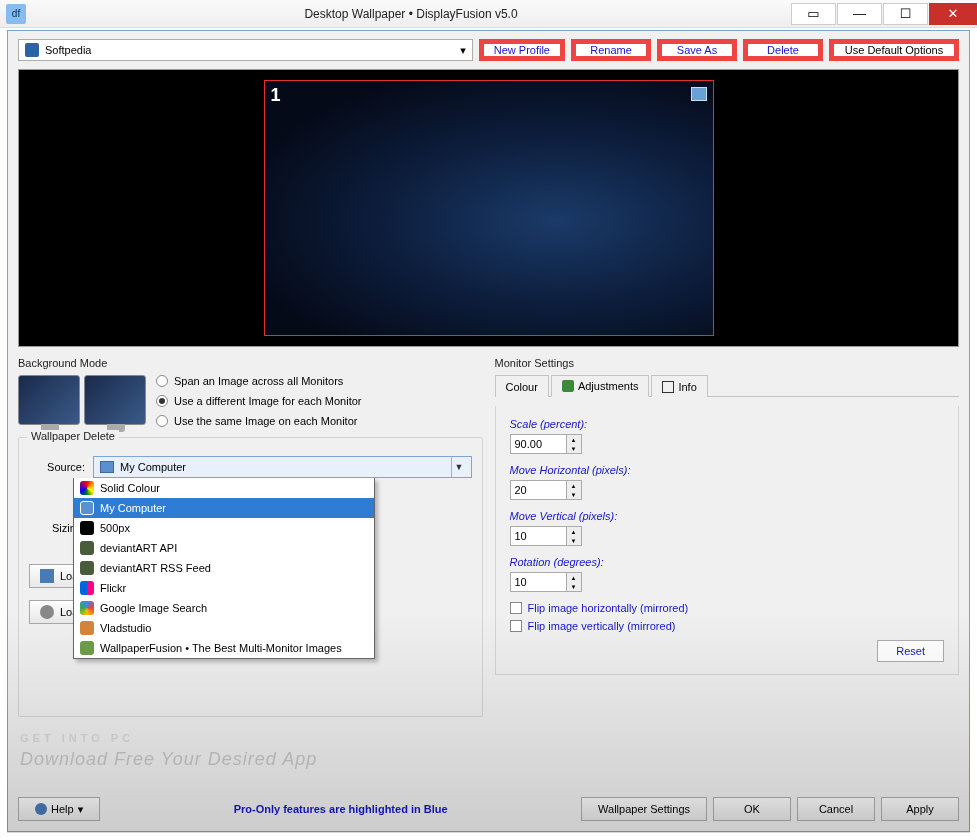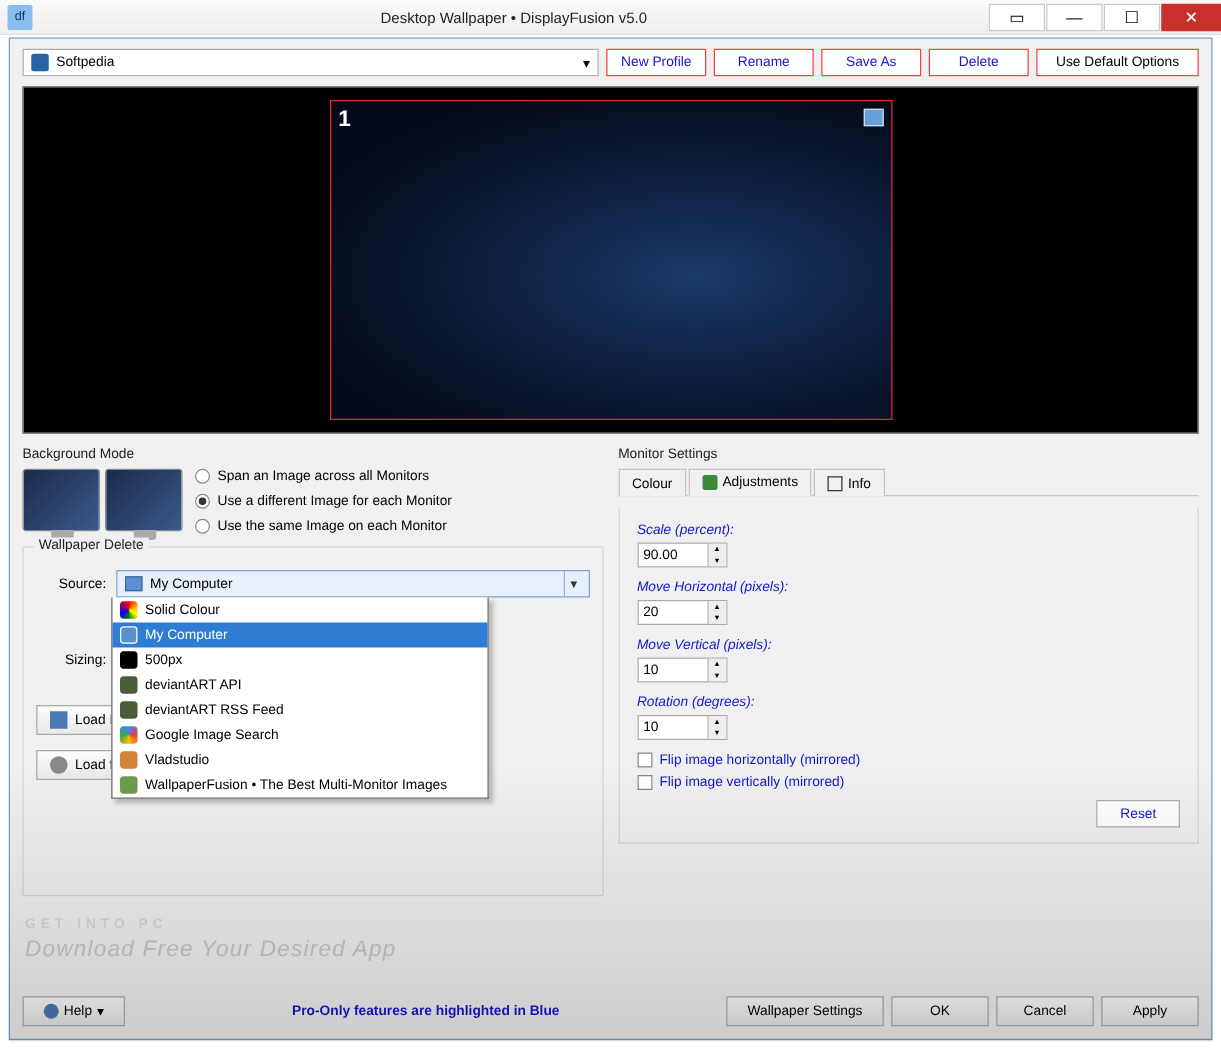--- a/index.html
+++ b/index.html
@@ -14,21 +14,21 @@
 .titlebar .controls .min, .titlebar .controls .max, .titlebar .controls .sys { background:#fff; border:1px solid #ccc; }
 .titlebar .controls .close { background:#c9302c; color:#fff; width:48px; }
 
 
 .window-inner { border:1px solid #7aa5c8; margin:2px 7px 7px 7px; height: 802px; background:#f0f0f0; padding:8px 10px; position:relative; }
 
 
 .toolbar-row { display:flex; gap:6px; margin-bottom:8px; }
 .profile-select { flex:1; height:22px; background:#fff; border:1px solid #adadad; display:flex; align-items:center; padding:4px 6px; }
 .profile-select .picon{ width:14px; height:14px; background:#2a63a5; margin-right:6px; border-radius:2px; }
-.tbtn { min-width:80px; height:22px; background:#fff; border:1px solid #ef4444; color:#1515c9; display:flex; align-items:center; justify-content:center; padding:0 10px; }
+.tbtn { min-width:80px; height:22px; background:#fff; border:5px solid #ef4444; color:#1515c9; display:flex; align-items:center; justify-content:center; padding:0 10px; }
 .tbtn.black { color:#000; min-width:130px; }
 
 
 .preview { height:278px; background:#000; border:1px solid #999; margin-bottom:10px; display:flex; align-items:center; justify-content:center; }
 .preview-inner { width:450px; height:256px; border:1px solid #e03030; position:relative; background: radial-gradient(ellipse at 65% 55%, #1a3a68 0%, #0c1c3a 45%, #050a18 80%); }
 .preview-inner .num { position:absolute; top:4px; left:6px; color:#fff; font-size:18px; font-weight:600; }
 .preview-inner .monicon { position:absolute; top:6px; right:6px; width:16px; height:14px; background:#6aa0d8; border:1px solid #cde; }
 
 
 .lower { display:flex; gap:12px; height:420px; }
@@ -49,21 +49,21 @@
 .radio { display:flex; align-items:center; gap:6px; }
 .radio .dot { width:12px; height:12px; border:1px solid #888; border-radius:50%; background:#fff; display:flex; align-items:center; justify-content:center;}
 .radio.checked .dot::after{ content:""; width:6px; height:6px; background:#333; border-radius:50%; }
 
 
 .ws-row { display:flex; align-items:center; margin-bottom:10px; }
 .ws-row .lbl { width:56px; text-align:right; margin-right:8px; }
 .combo { flex:1; height:22px; background:#e8f0fb; border:1px solid #7ea6cf; display:flex; align-items:center; padding:0 4px 0 6px; position:relative; }
 .combo .cicon{ width:14px; height:12px; background:#5a8fd0; border:1px solid #3a6aa0; margin-right:6px; }
 .combo .arrow{ margin-left:auto; width:16px; height:100%; border-left:1px solid #aac; display:flex; align-items:center; justify-content:center; font-size:9px; color:#333;}
-.dropdown { position:absolute; top:22px; left:60px; width:302px; background:#fff; border:1px solid #676767; border-top:none; box-shadow:3px 3px 4px rgba(0,0,0,0.25); z-index:50; }
+.dropdown { position:absolute; top:22px; left:44px; width:302px; background:#fff; border:1px solid #676767; border-top:none; box-shadow:3px 3px 4px rgba(0,0,0,0.25); z-index:50; }
 .dropdown .item{ height:20px; display:flex; align-items:center; padding:0 6px; gap:6px; }
 .dropdown .item.sel{ background:#2f7cd4; color:#fff; }
 .dropdown .item .icon{ width:14px; height:14px; border-radius:3px; flex-shrink:0; }
 .i-colour{ background:conic-gradient(red,orange,yellow,green,blue,purple,red); border-radius:50%; }
 .i-comp{ background:#5a8fd0; border:1px solid #fff; }
 .i-500{ background:#000; border-radius:50%; }
 .i-bing{ background:#f7b500; }
 .i-da{ background:#4a5d3a; }
 .i-flickr{ background:linear-gradient(90deg,#0063dc 50%,#ff0084 50%); }
 .i-google{ background:conic-gradient(#4285f4,#ea4335,#fbbc05,#34a853,#4285f4); border-radius:50%; }
@@ -204,20 +204,24 @@
               </div>
             <div class="item">
                 <span class="icon i-da"></span>
                 <span>deviantART API</span>
               </div>
             <div class="item">
                 <span class="icon i-da"></span>
                 <span>deviantART RSS Feed</span>
               </div>
             <div class="item">
+                <span class="icon i-flickr"></span>
+                <span>Flickr</span>
+              </div>
+            <div class="item">
                 <span class="icon i-google"></span>
                 <span>Google Image Search</span>
               </div>
             <div class="item">
                 <span class="icon i-vlad"></span>
                 <span>Vladstudio</span>
               </div>
             <div class="item">
                 <span class="icon i-wpf"></span>
                 <span>WallpaperFusion • The Best Multi-Monitor Images</span>

